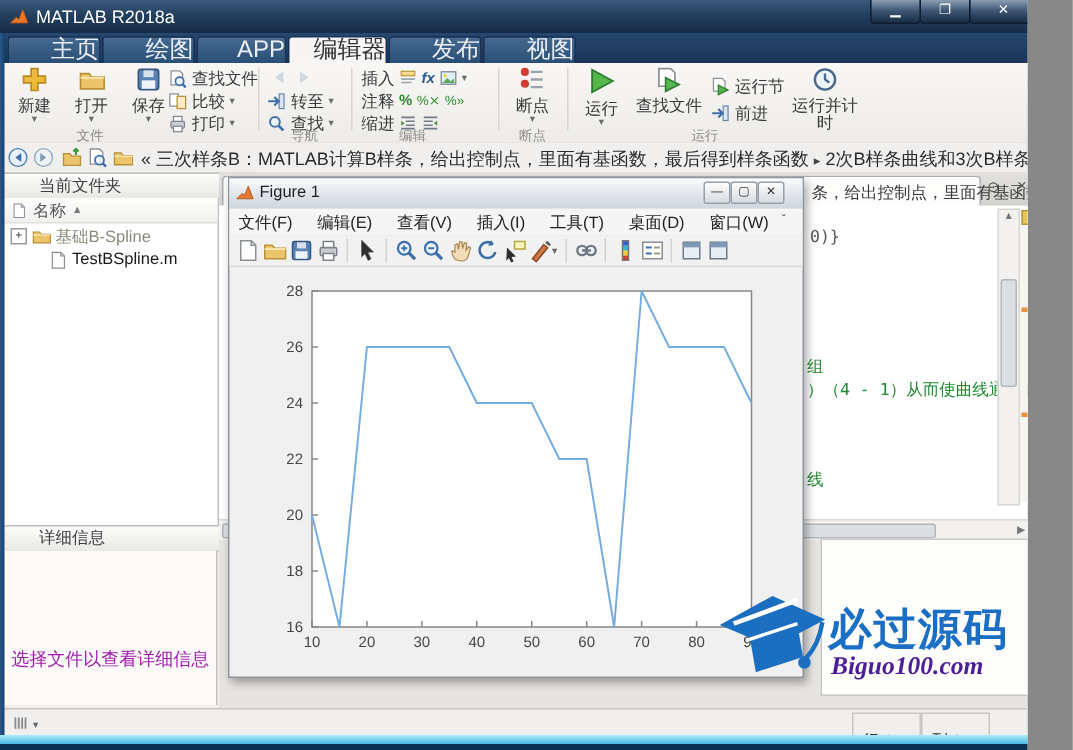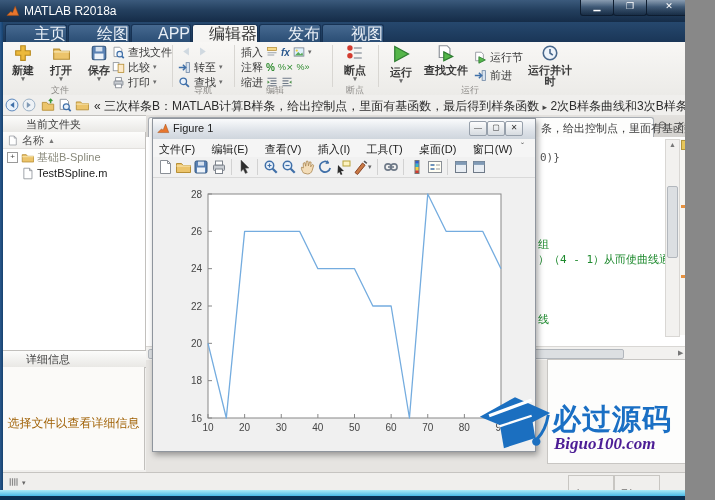--- a/index.html
+++ b/index.html
@@ -21,21 +21,21 @@
         background:linear-gradient(180deg,#466990,#2b4e75);border:1px solid #173253;border-bottom:none;border-radius:3px 3px 0 0;}
   .rtab.active{background:#f6f5f3;color:#333;}
   .qat-ic{top:26px;width:15px;height:14px;text-align:center;color:#cdd6e0;font-size:10px;line-height:14px;}
   .search{left:552px;top:25px;width:110px;height:13px;border:1px solid #0e2238;border-radius:2px;
           font-size:10px;padding:1px 16px 1px 4px;color:#333;background:#fff;font-family:"Liberation Sans",sans-serif;}
   .search::placeholder{color:#8a8a8a;}
   
   .ribbon{left:0;top:42px;width:715px;height:53px;background:linear-gradient(180deg,#f8f7f5,#ecebe8);border-bottom:1px solid #c9c7c3;}
   .rsep{top:3px;height:42px;width:1px;background:#d8d6d2;}
   .glabel{top:42px;font-size:9px;color:#8f8d8a;text-align:center;}
-  .bigbtn{top:2px;width:38px;text-align:center;font-size:11px;color:#3a3a3a;line-height:11px;font-weight:bold;}
+  .bigbtn{top:2px;width:38px;text-align:center;font-size:11px;color:#3a3a3a;line-height:11px;}
   .bigbtn .lb{display:block;margin-top:1px;}
   .drop{color:#6b6b6b;font-size:7px;display:block;line-height:6px;}
   .smbtn{height:14px;font-size:11px;color:#3a3a3a;display:flex;align-items:center;gap:3px;white-space:nowrap;}
   .dim{opacity:.42;}
   
   .addrbar{left:0;top:95px;width:715px;height:20px;background:#f0efed;border-bottom:1px solid #d3d1ce;}
   .crumb{font-size:12px;color:#2b2b2b;top:3px;white-space:nowrap;}
   .crumb-sep{color:#444;font-size:9px;}
   
   .pane-hdr{background:linear-gradient(180deg,#fcfcfb,#e9e8e5);border:1px solid #c2c0bd;border-left:none;
@@ -485,32 +485,32 @@
       <span>名称</span>
       <span style="font-size:7px;color:#777">▲</span>
     </div>
     <div class="frow">
       <span class="expander">+</span>
       <svg width="13" height="13">
           <use href="#i-folder"></use>
         </svg>
       <span style="color:#8a8a7c">基础B-Spline</span>
     </div>
-    <div class="frow" style="padding-left:18px">
+    <div class="frow" style="padding-left:29px">
       <svg width="13" height="13">
           <use href="#i-doc"></use>
         </svg>
       <span style="color:#1a1a1a">TestBSpline.m</span>
     </div>
   </div>
   <div class="abs pane-hdr" style="left:3px;top:350px;width:142px;height:16px">
     <span>详细信息</span>
   </div>
   <div class="abs" style="left:3px;top:367px;width:141px;height:103px;background:#fbfaf8;border-right:1px solid #c2c0bd;">
-    <div style="margin-top:48px;text-align:center;font-size:12px;color:#a16207">选择文件以查看详细信息</div>
+    <div style="margin-top:64px;text-align:center;font-size:12px;color:#a21caf">选择文件以查看详细信息</div>
   </div>
 
   <div class="abs edit-base"></div>
   <div class="abs edtabbar">
     <div class="abs edtab">
       <span class="abs edtab-title" style="left:392px;top:3px">条，给出控制点，里面有基函数...</span>
     </div>
     <span class="abs" style="left:512px;top:4px;font-size:10px;color:#555">⊙</span>
     <span class="abs" style="left:532px;top:3px;font-size:11px;color:#555">×</span>
   </div>

